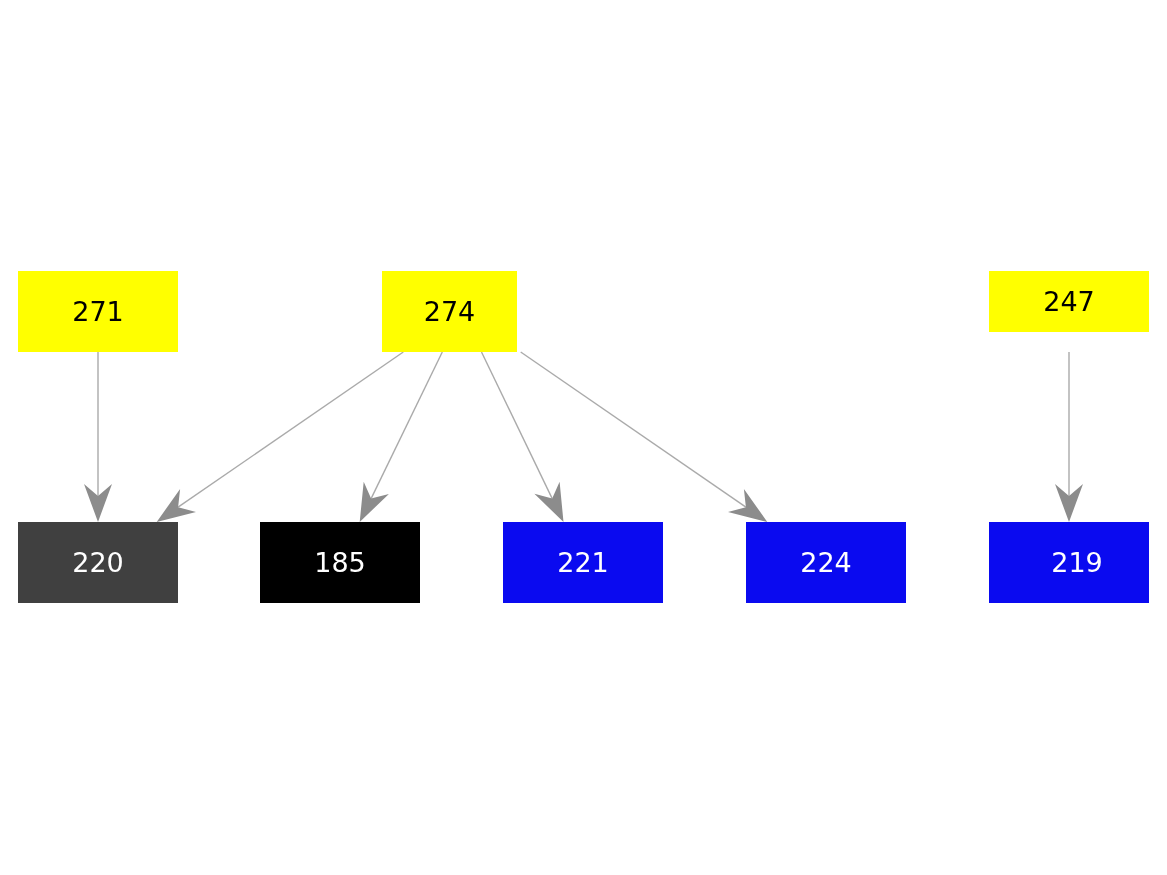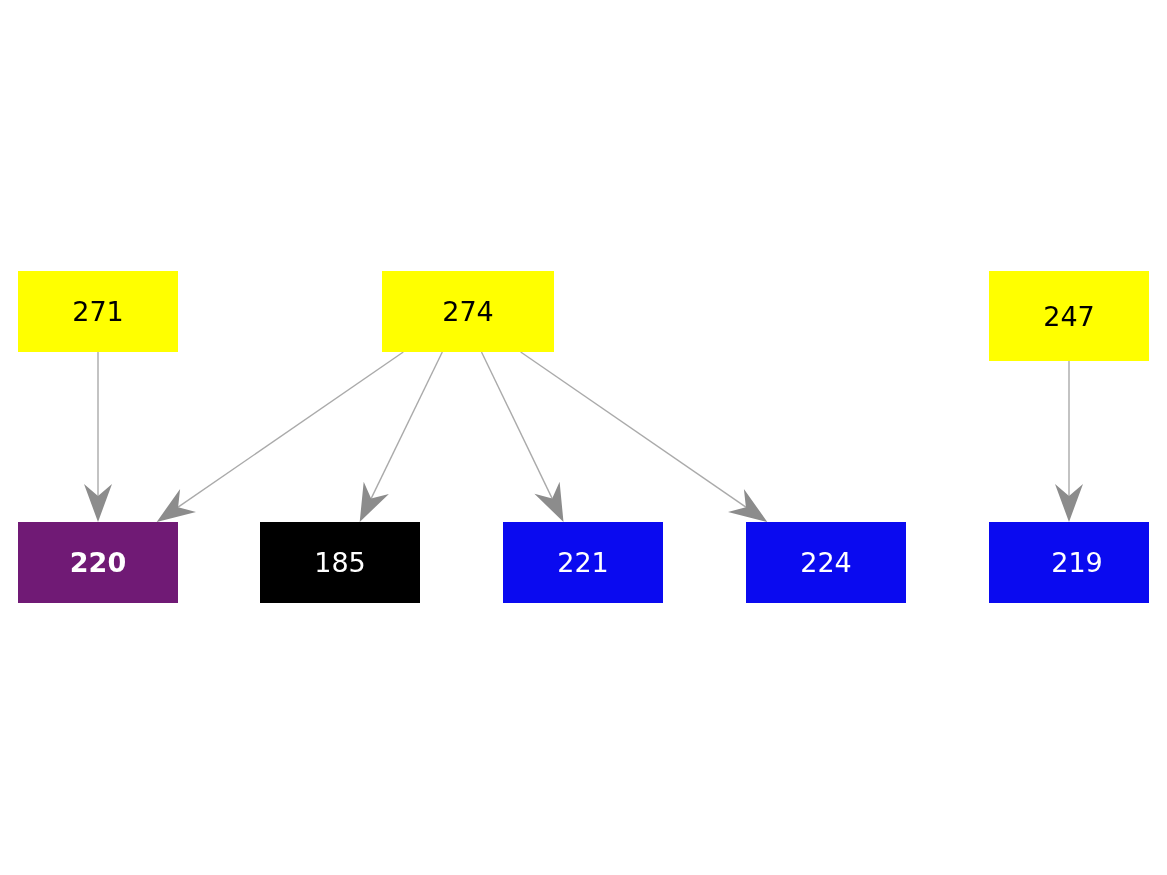--- a/index.html
+++ b/index.html
@@ -48,27 +48,27 @@
       <line x1="481.5" y1="352.0" x2="552.2" y2="498.6" stroke="#aaaaaa" stroke-width="1.4"></line>
       <polygon points="563.5,522.0 534.4,493.8 552.2,498.6 559.6,481.7" fill="#8c8c8c"></polygon>
       <line x1="520.7" y1="352.0" x2="745.9" y2="507.2" stroke="#aaaaaa" stroke-width="1.4"></line>
       <polygon points="767.3,522.0 728.0,512.0 745.9,507.2 743.9,488.9" fill="#8c8c8c"></polygon>
       <line x1="1069.0" y1="352.0" x2="1069.0" y2="496.0" stroke="#aaaaaa" stroke-width="1.4"></line>
       <polygon points="1069.0,522.0 1055.0,484.0 1069.0,496.0 1083.0,484.0" fill="#8c8c8c"></polygon>
     </svg>
 <div class="node" style="left: 18px; top: 271px; width: 160px; height: 81px; background: rgb(255, 255, 0); color: rgb(0, 0, 0);">
       <span>271</span>
     </div>
-    <div class="node" style="left: 382px; top: 271px; width: 172px; height: 81px; background: rgb(255, 255, 0); color: rgb(0, 0, 0);">
+    <div class="node" style="left: 382px; top: 271px; width: 135px; height: 81px; background: rgb(255, 255, 0); color: rgb(0, 0, 0);">
       <span>274</span>
     </div>
-    <div class="node" style="left: 989px; top: 271px; width: 160px; height: 90px; background: rgb(255, 255, 0); color: rgb(0, 0, 0);">
+    <div class="node" style="left: 989px; top: 271px; width: 160px; height: 61px; background: rgb(255, 255, 0); color: rgb(0, 0, 0);">
       <span>247</span>
     </div>
-    <div class="node" style="left: 18px; top: 522px; width: 160px; height: 81px; background: #701a75; color: rgb(255, 255, 255); font-weight: bold;">
+    <div class="node" style="left: 18px; top: 522px; width: 160px; height: 81px; background: #404040; color: rgb(255, 255, 255);">
       <span>220</span>
     </div>
     <div class="node" style="left: 260px; top: 522px; width: 160px; height: 81px; background: #000000; color: rgb(255, 255, 255);">
       <span>185</span>
     </div>
     <div class="node" style="left: 503px; top: 522px; width: 160px; height: 81px; background: rgb(10, 10, 240); color: rgb(255, 255, 255); text-align: center;">
       <span>221</span>
     </div>
     <div class="node" style="left: 746px; top: 522px; width: 160px; height: 81px; background: rgb(10, 10, 240); color: rgb(255, 255, 255);">
       <span>224</span>

